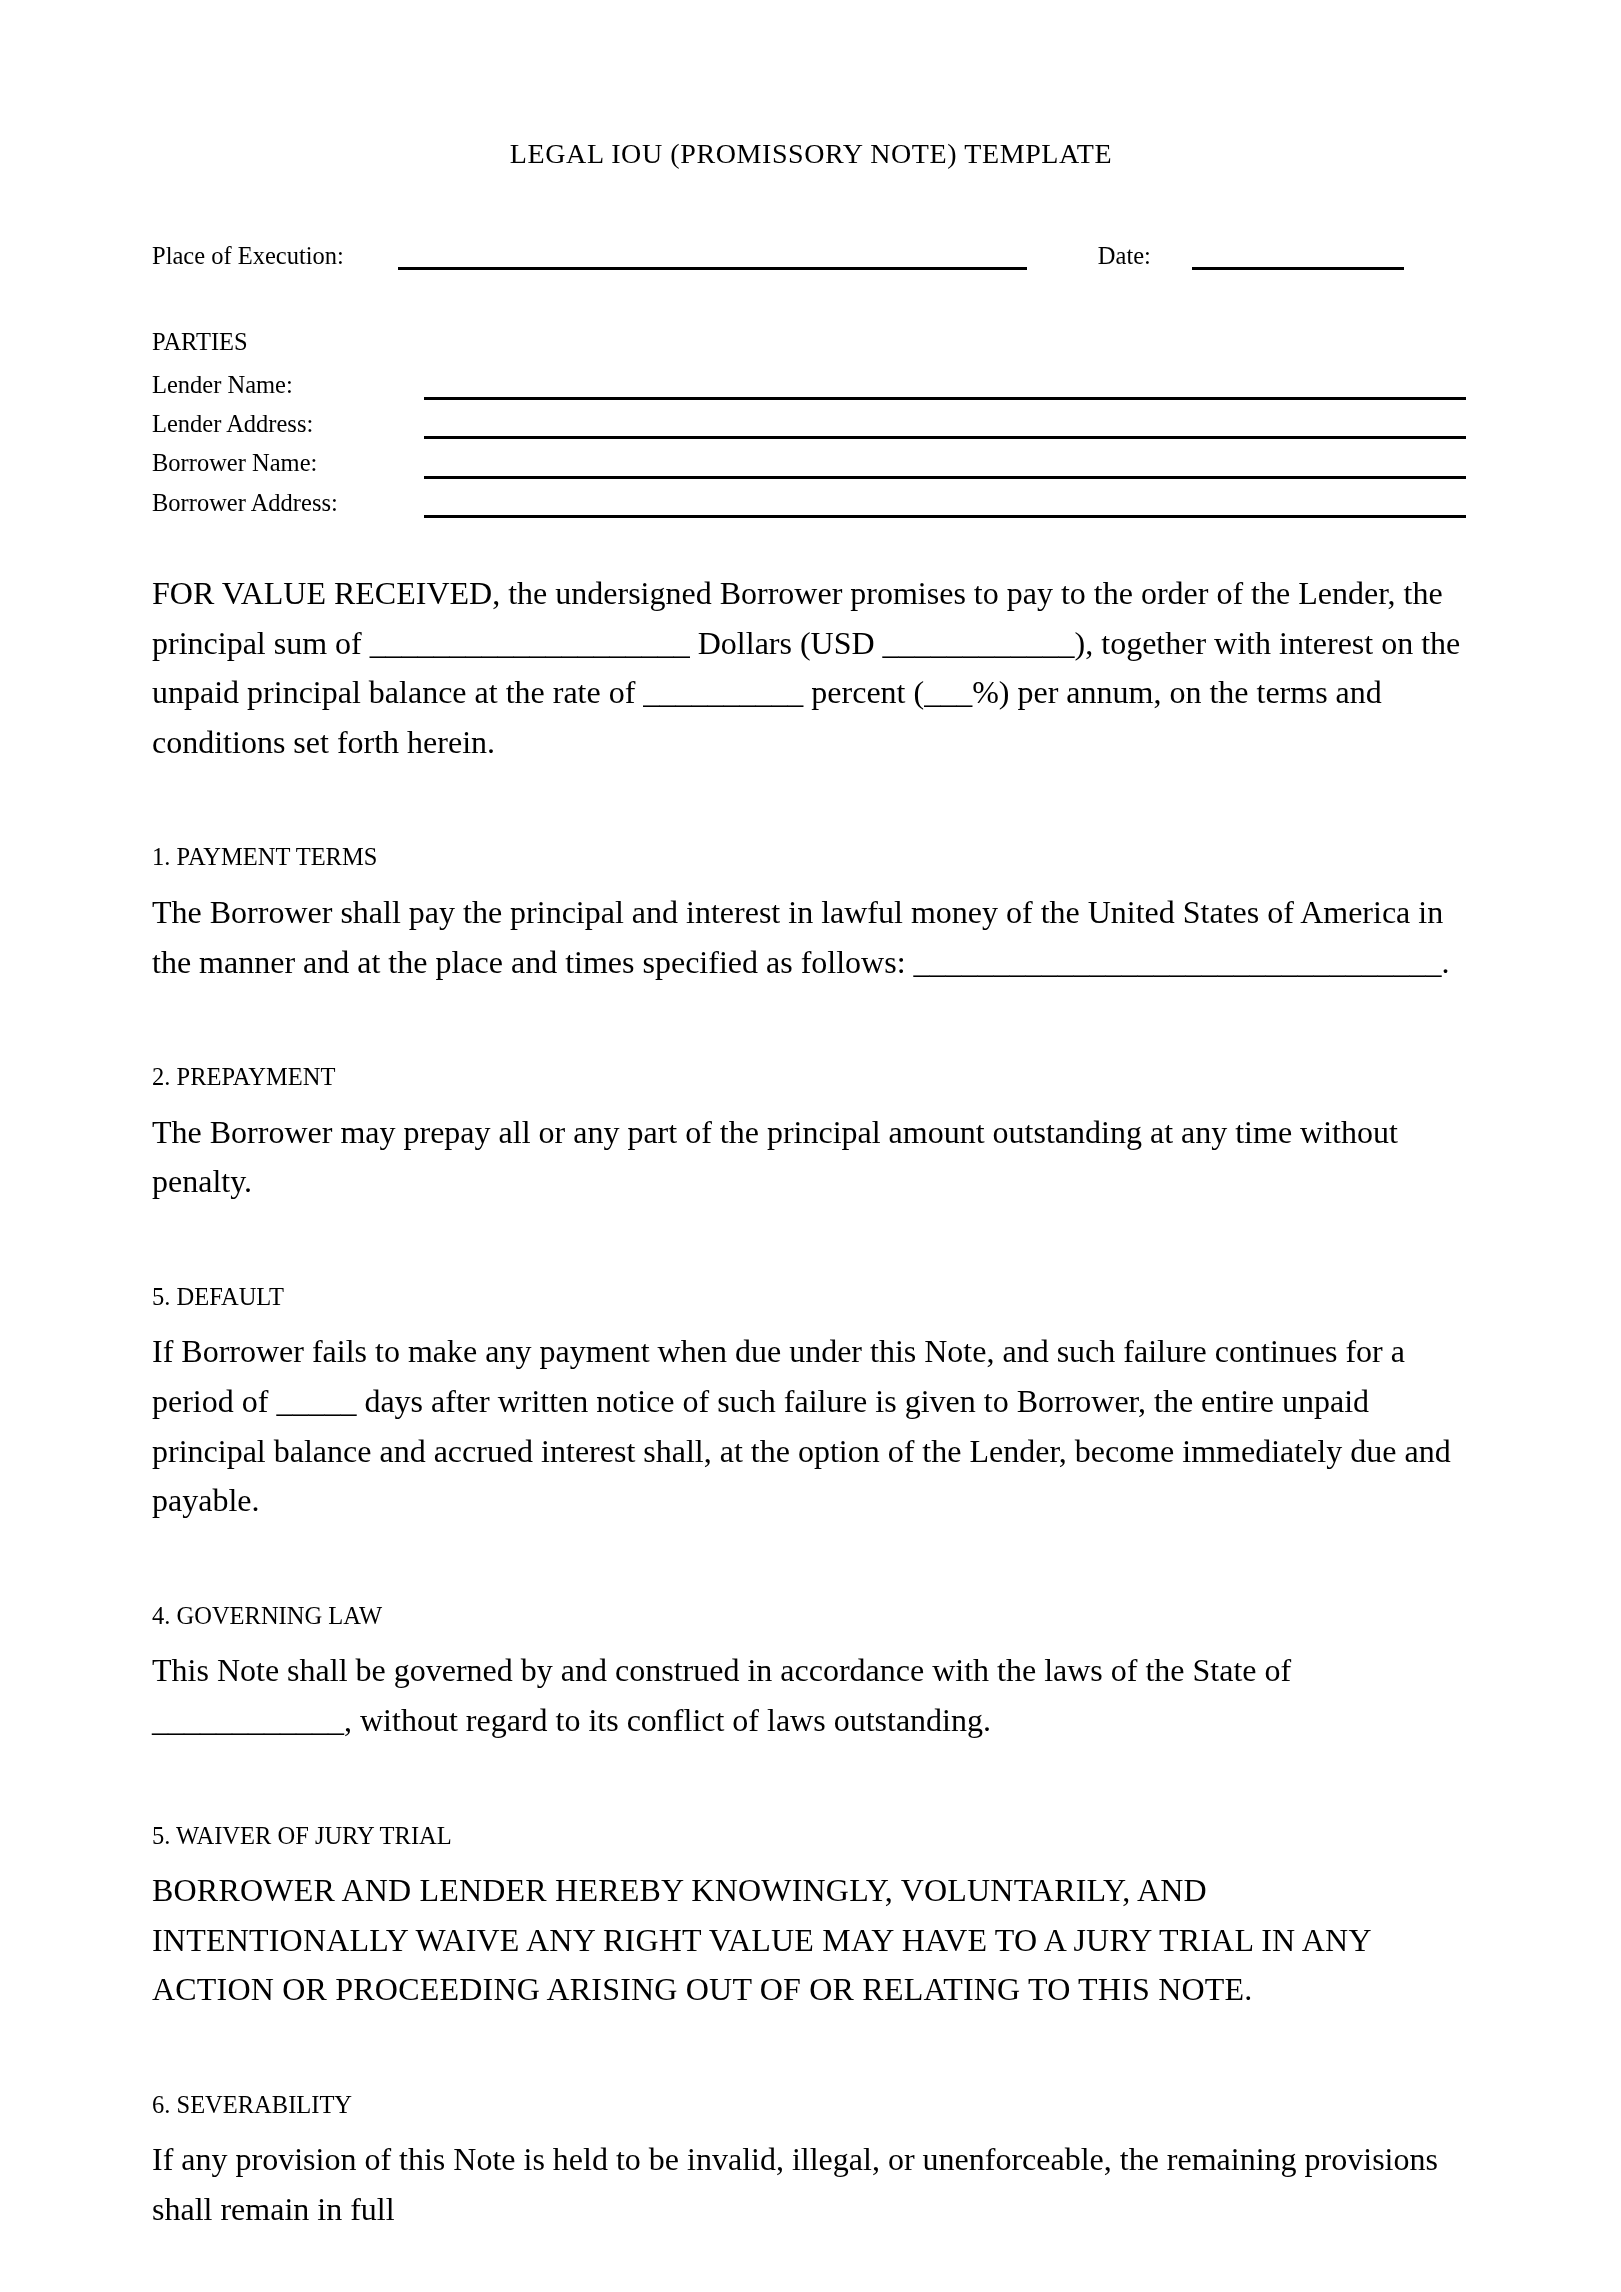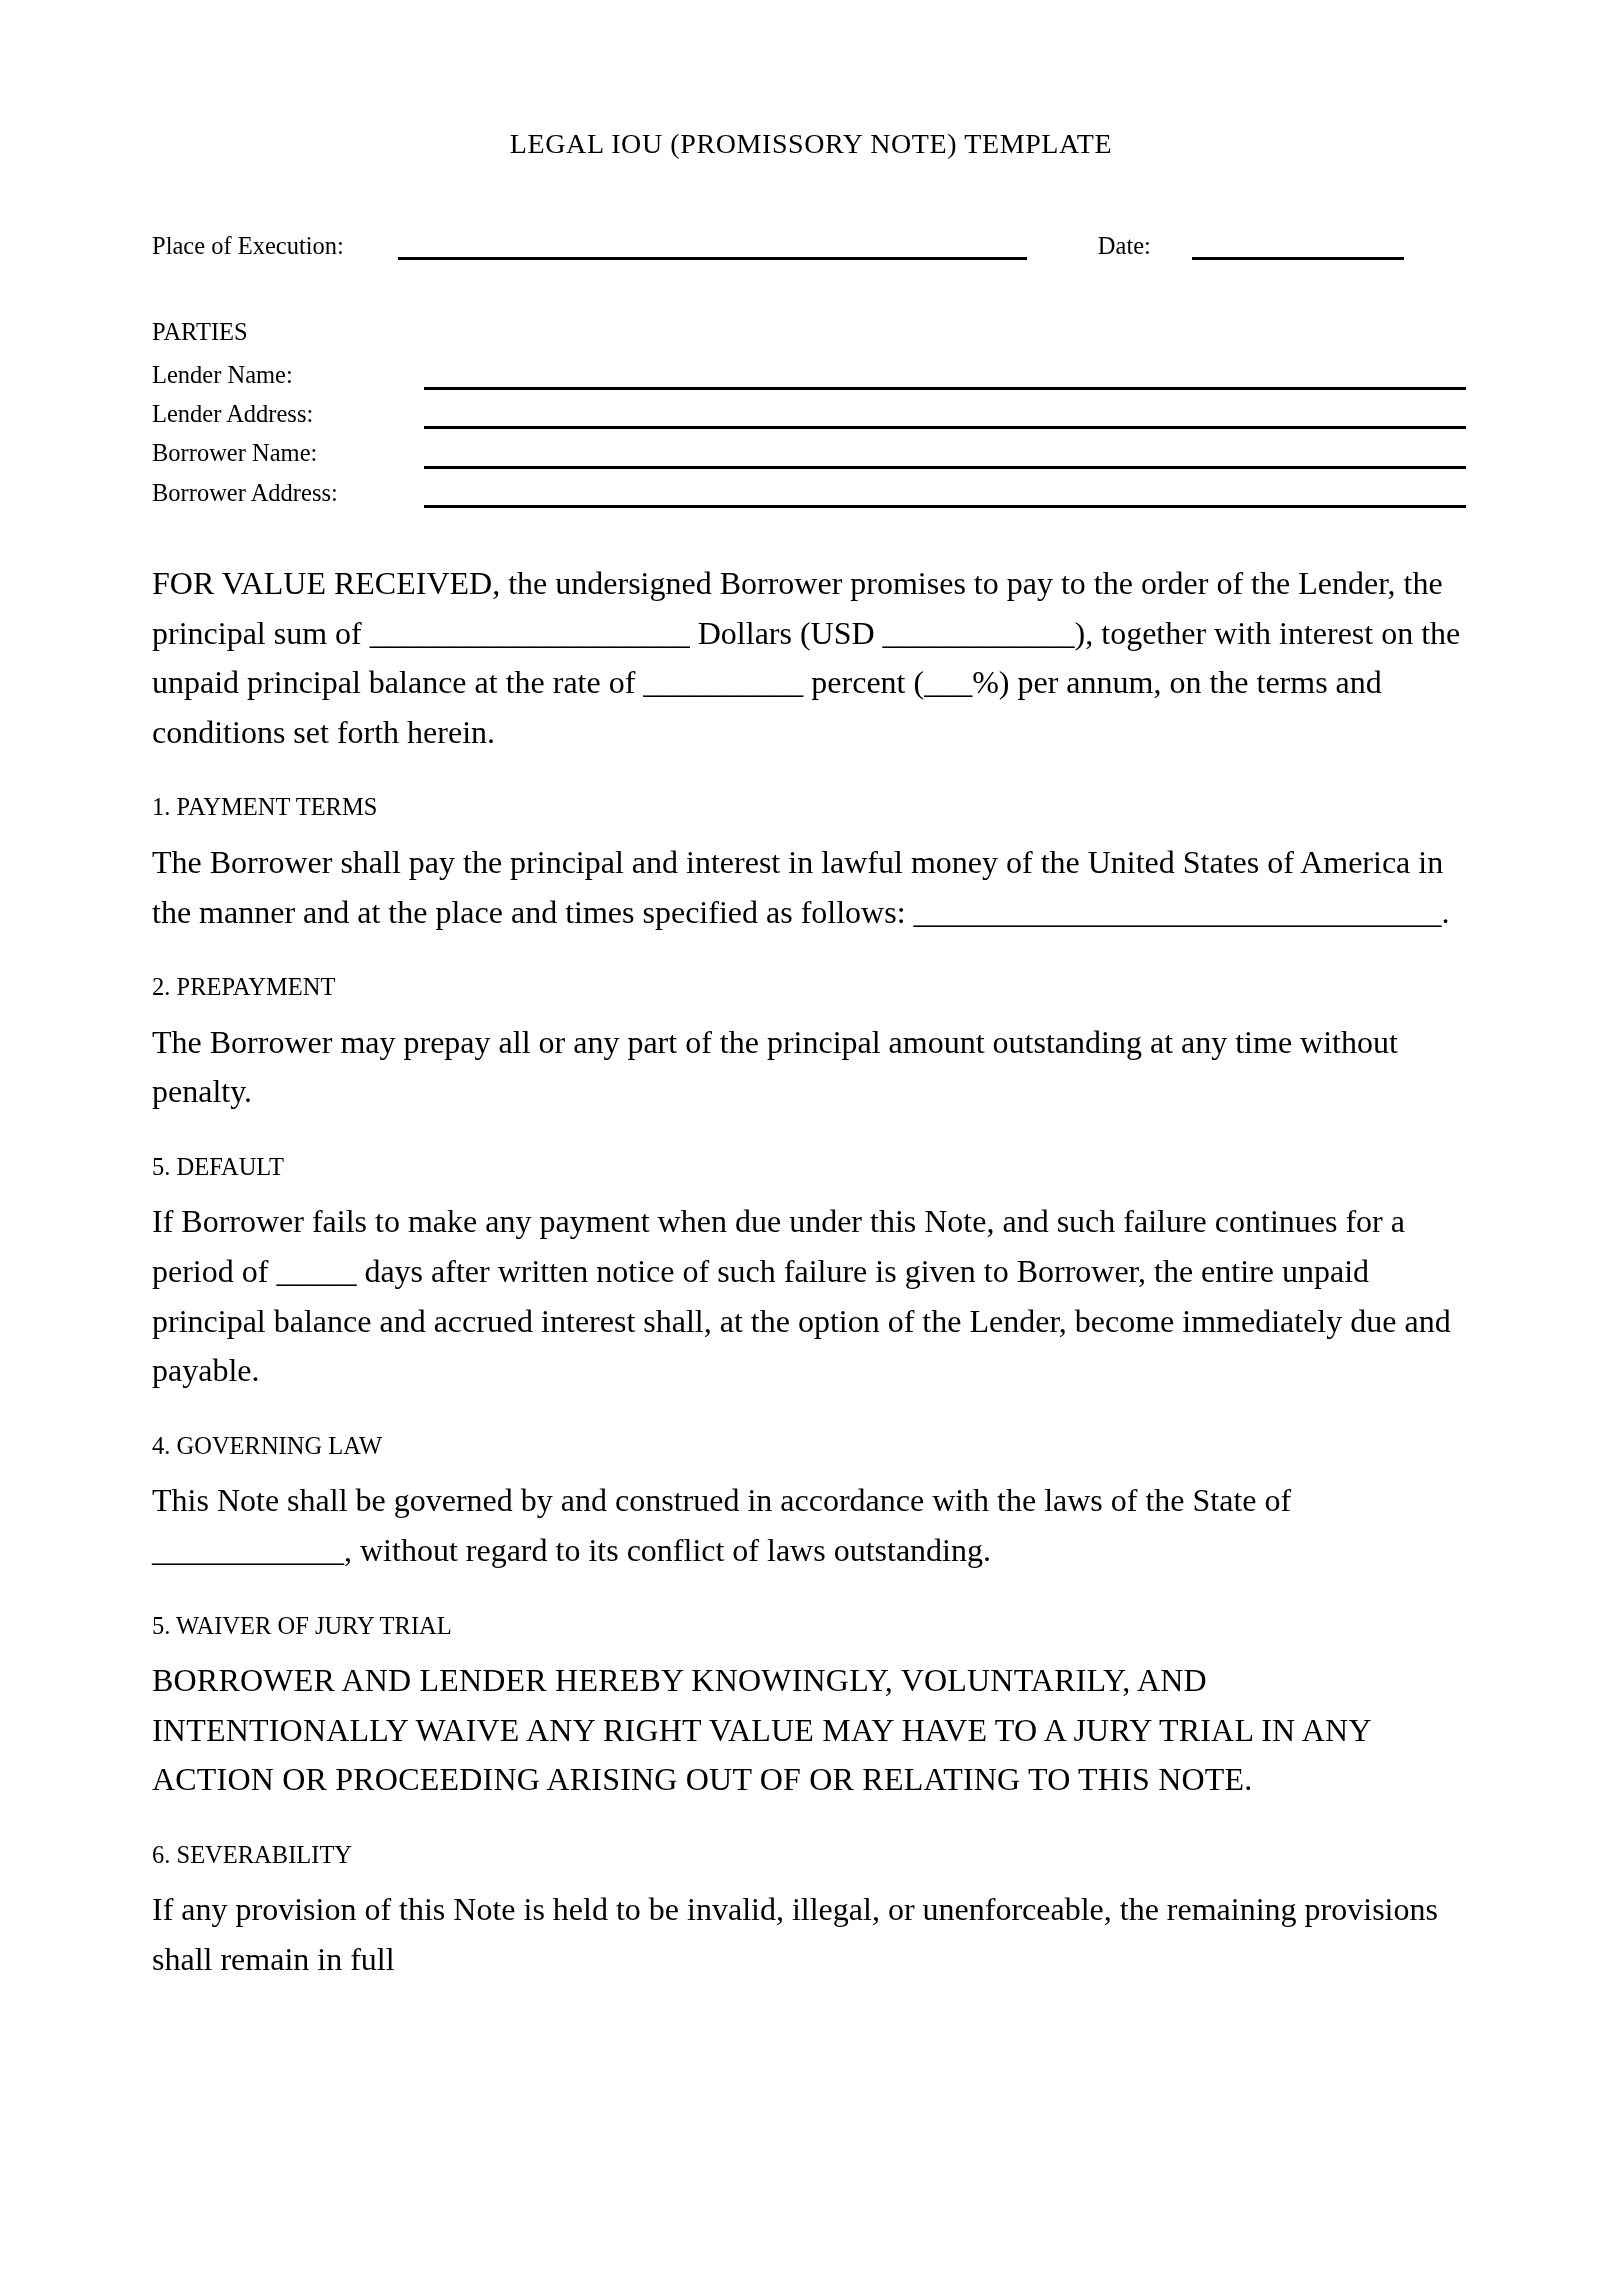--- a/index.html
+++ b/index.html
@@ -13,21 +13,21 @@
     height: 2293px;
     background: #ffffff;
     font-family: "Liberation Serif", "DejaVu Serif", serif;
     color: #000000;
     overflow: hidden;
     box-sizing: border-box;
   }
   .content {
     position: absolute;
     left: 152px;
-    top: 4px;
+    top: 14px;
     width: 1318px;
   }
 
   
   .doc-title {
     text-align: center;
     font-size: 28px;
     letter-spacing: 0.6px;
     margin: 0;
     padding-top: 123px;
@@ -98,21 +98,21 @@
     margin: 0;
     text-align: left;
   }
   .agreement-block {
     margin-top: 51px;
   }
   .agreement-body {
     margin-top: 9.8px;
   }
   .numbered-section {
-    margin-top: 32px;
+    margin-top: 72px;
   }
   .numbered-section .body-text {
     margin-top: 11.8px;
   }
   .caps-text {
     letter-spacing: 0.2px;
   }
 </style>
 </head>
 <body>

